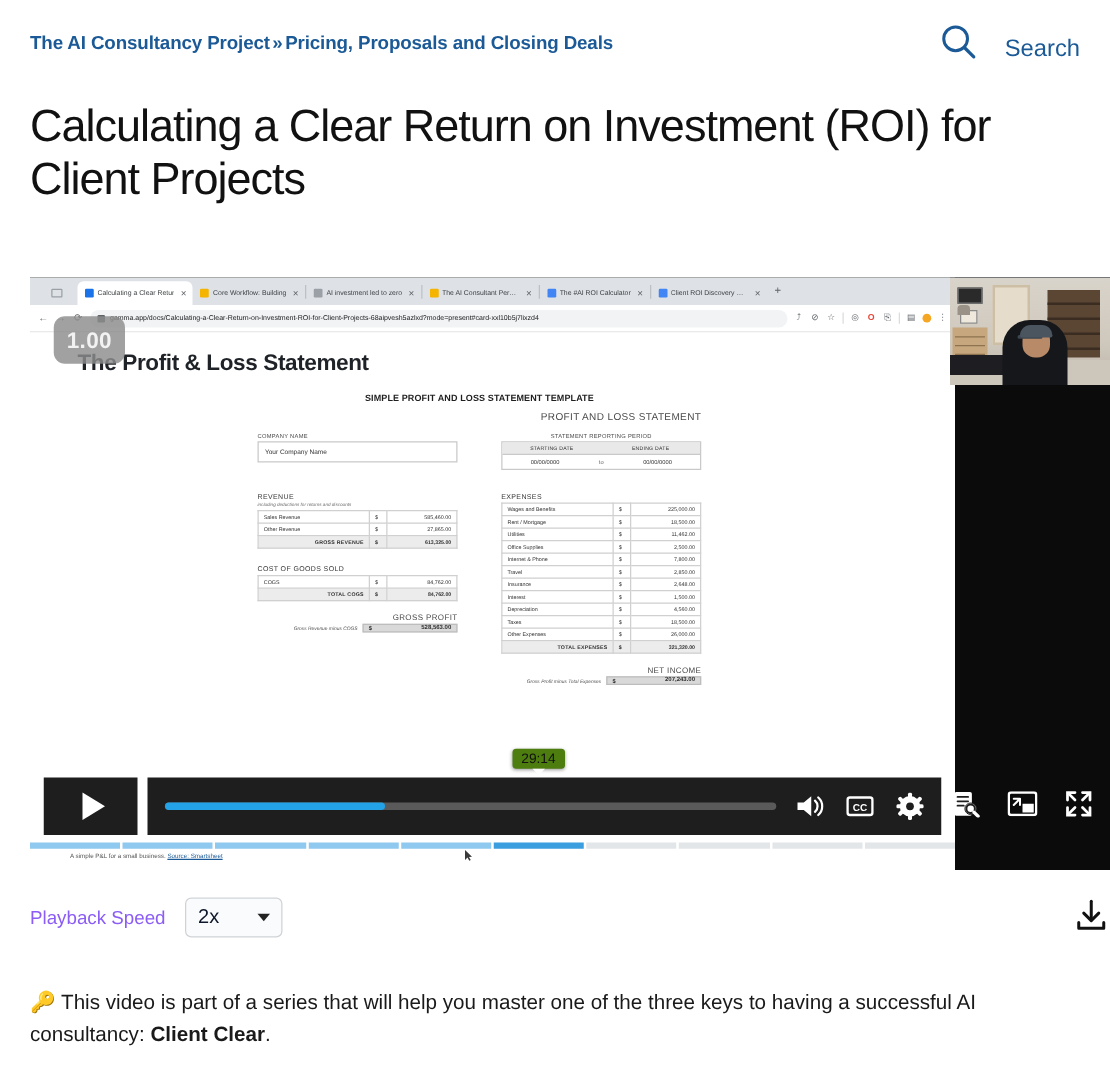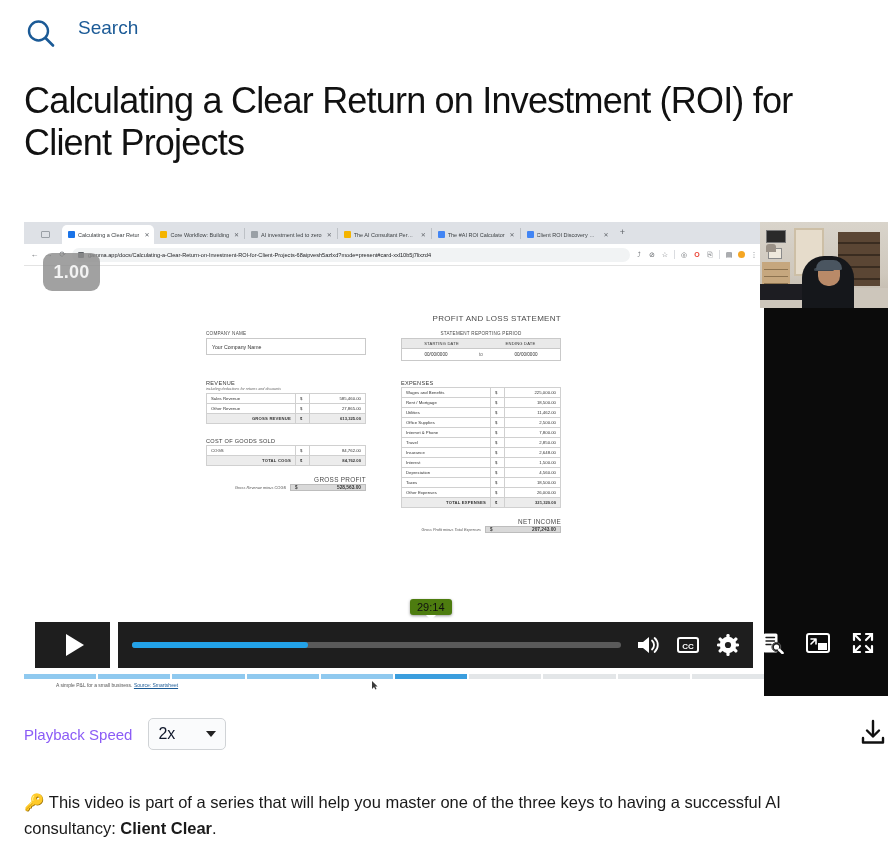--- a/index.html
+++ b/index.html
@@ -13,21 +13,21 @@
 
   
   .topbar {
     position:absolute; left:0; top:0; width:888px; height:68px;
     display:flex; align-items:center; justify-content:space-between;
     padding: 0 24px;
   }
   .breadcrumb { font-size:15px; font-weight:bold; color:#1b5a96; letter-spacing:-0.1px; white-space:nowrap; }
   .breadcrumb a { color:#1b5a96; text-decoration:none; }
   .bc-sep { color:#1b5a96; padding:0 2px; }
-  .search-area { display:flex; align-items:flex-start; gap:20px; color:#1b5a96; }
+  .search-area { display:flex; align-items:flex-end; gap:20px; color:#1b5a96; }
   .search-icon svg { display:block; }
   .search-label { font-size:19px; color:#1b5a96; }
 
   
   .page-title {
     position:absolute; left:24px; top:80px; width:850px;
     font-size:36px; line-height:1.18; font-weight:normal;
     color:#111; letter-spacing:-0.8px;
   }
 
@@ -226,20 +226,23 @@
   }
   .footer-p b { font-weight:bold; }
   .key-emoji { color:#c0714b; }
 </style>
 </head>
 <body>
 
 <div class="page">
 
   <div class="topbar">
+    <div class="breadcrumb">
+      <a href="#">The AI Consultancy Project</a><span class="bc-sep">»</span><a href="#">Pricing, Proposals and Closing Deals</a>
+    </div>
     <div class="search-area">
       <span class="search-icon">
         <svg width="34" height="34" viewBox="0 0 34 34">
             <circle cx="14.5" cy="14" r="9.5" fill="none" stroke="#1b5a96" stroke-width="2.4"></circle>
             <line x1="21.5" y1="21" x2="29" y2="28.5" stroke="#1b5a96" stroke-width="2.6" stroke-linecap="round"></line>
           </svg>
       </span>
       <span class="search-label">Search</span>
     </div>
   </div>
@@ -310,22 +313,24 @@
           <span class="ti bar"></span>
           <span class="ti">▤</span>
           <span class="ti orange"></span>
           <span class="ti">⋮</span>
         </div>
       </div>
 
       <div class="speed-badge">1.00</div>
 
       <div class="slide">
+        <div class="slide-title">The Profit &amp; Loss Statement</div>
 
         <div class="pl-sheet">
+          <div class="pl-h1">SIMPLE PROFIT AND LOSS STATEMENT TEMPLATE</div>
           <div class="pl-h2">PROFIT AND LOSS STATEMENT</div>
 
           <div class="pl-toprow">
             <div class="pl-col-left">
               <div class="lbl">COMPANY NAME</div>
               <div class="box">Your Company Name</div>
             </div>
             <div class="pl-col-right">
               <div class="lbl lbl-c">STATEMENT REPORTING PERIOD</div>
               <div class="date-tbl">

